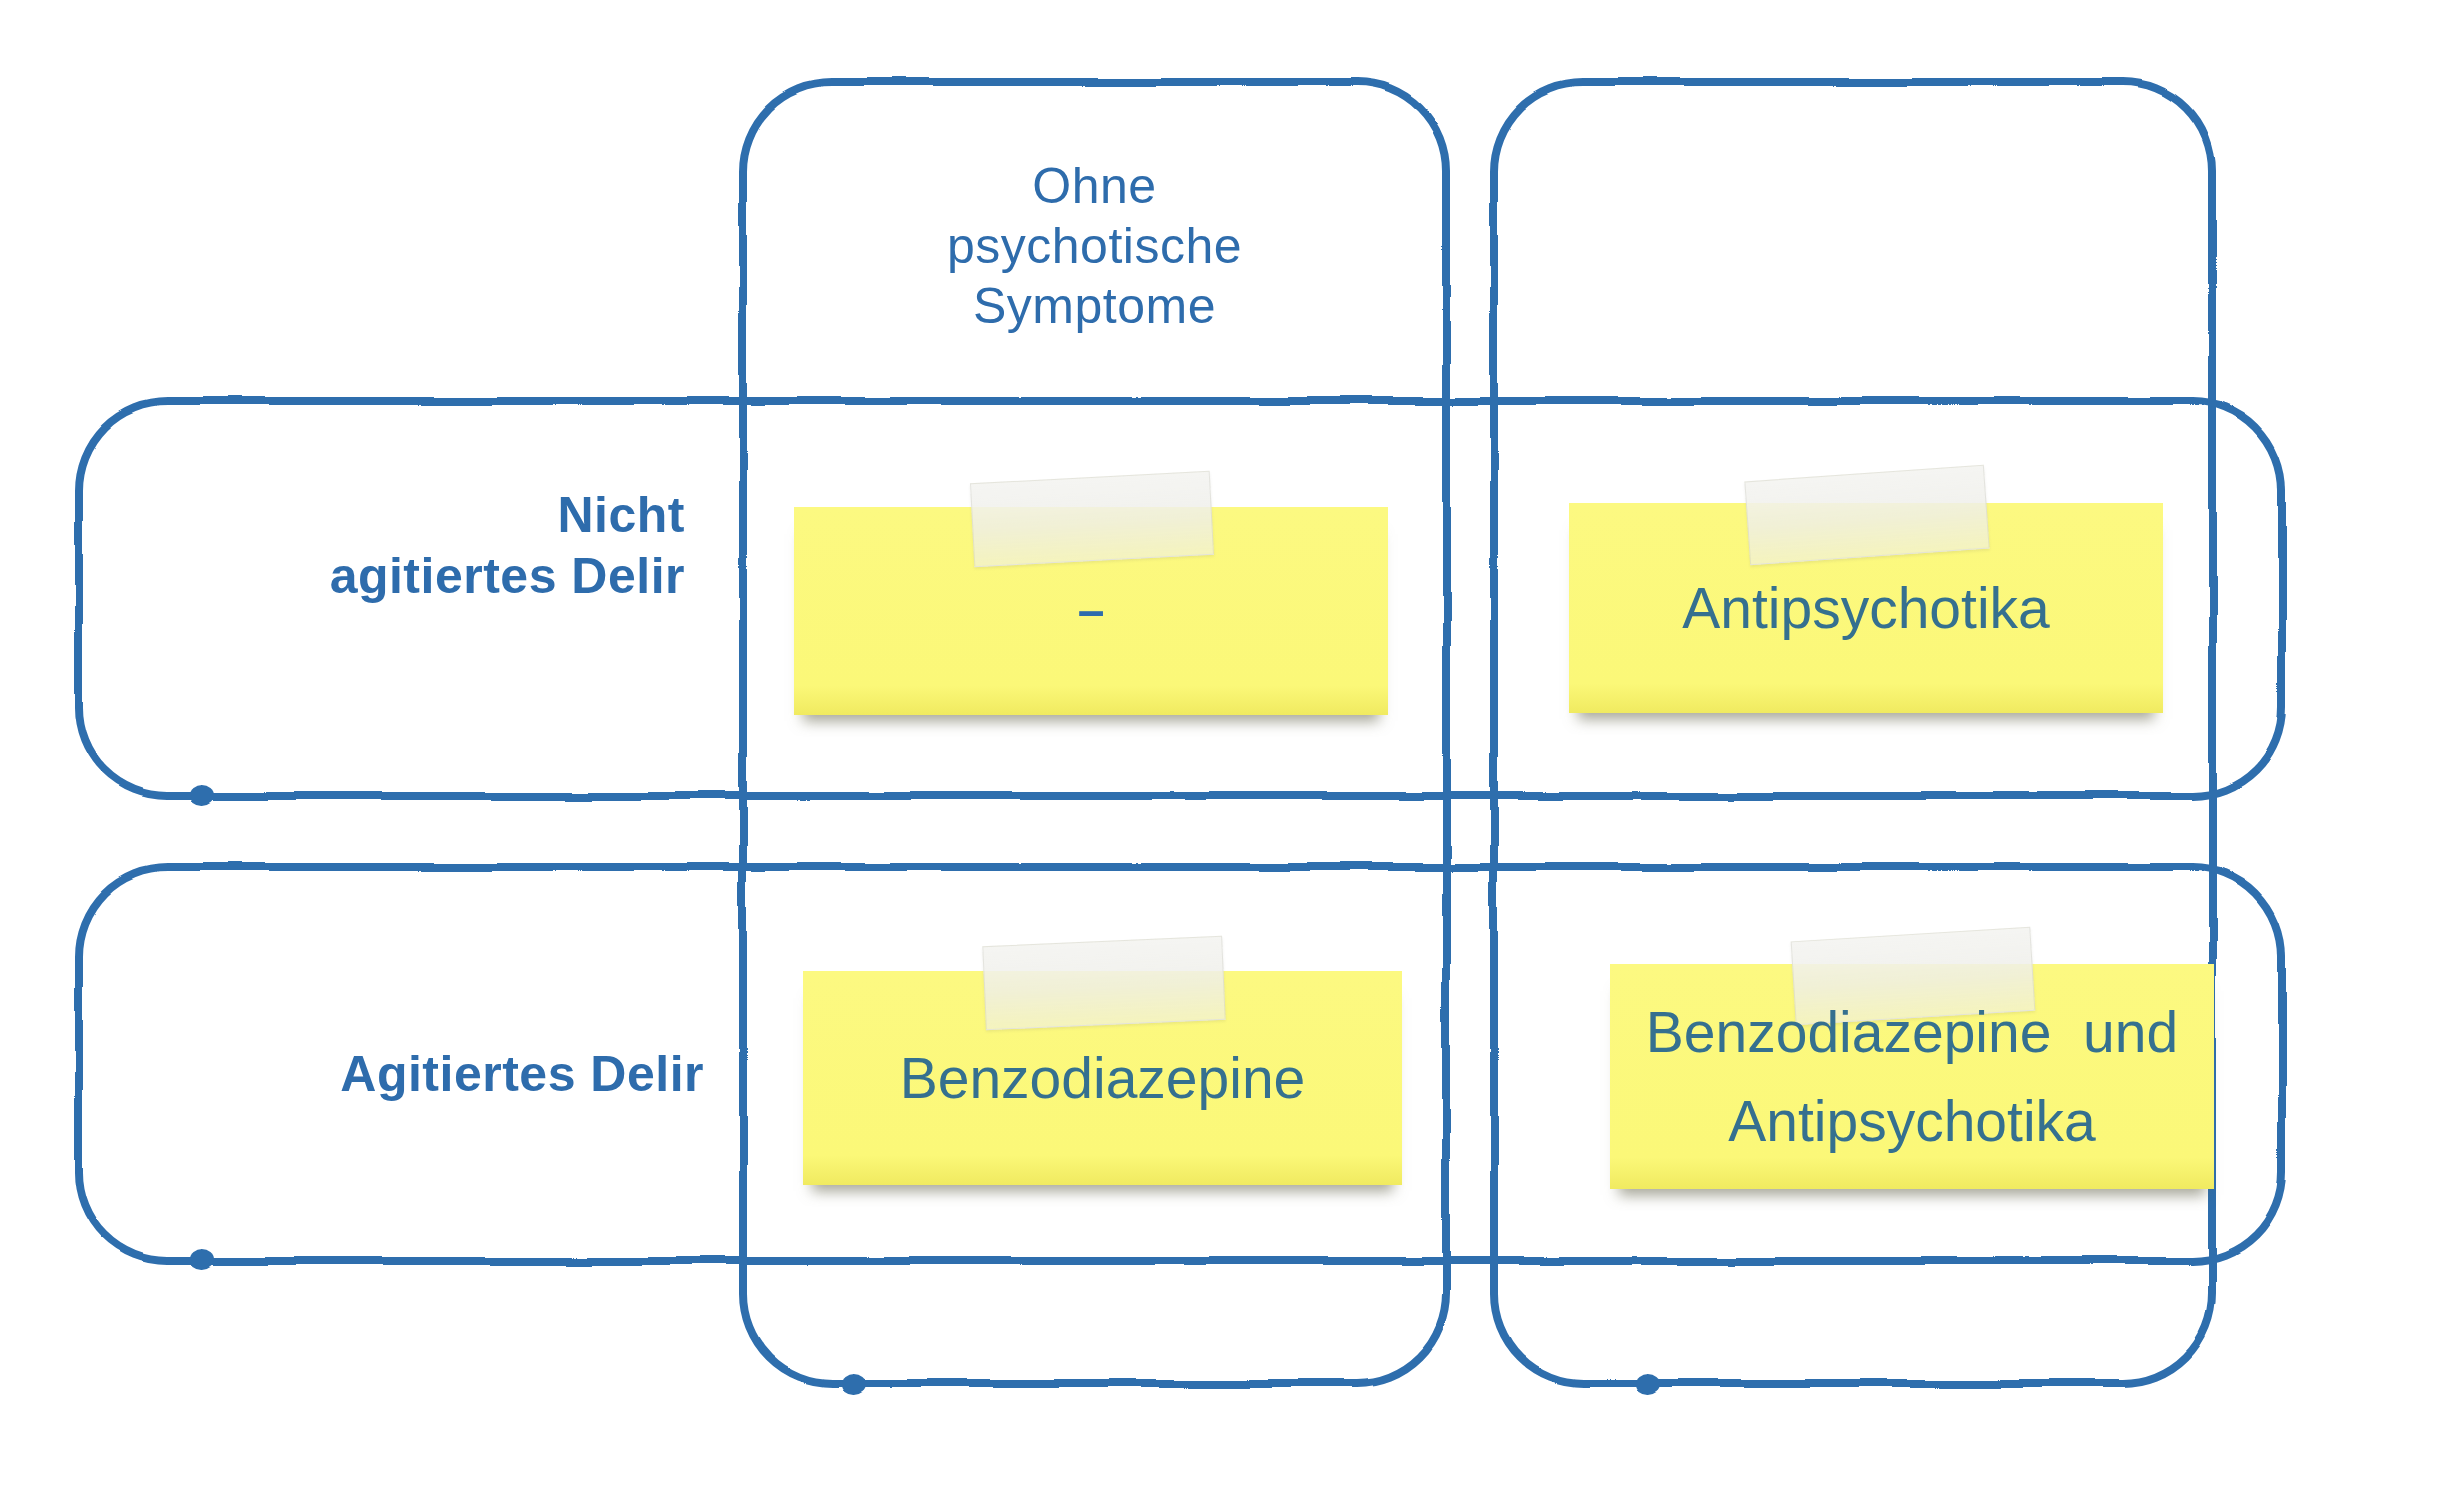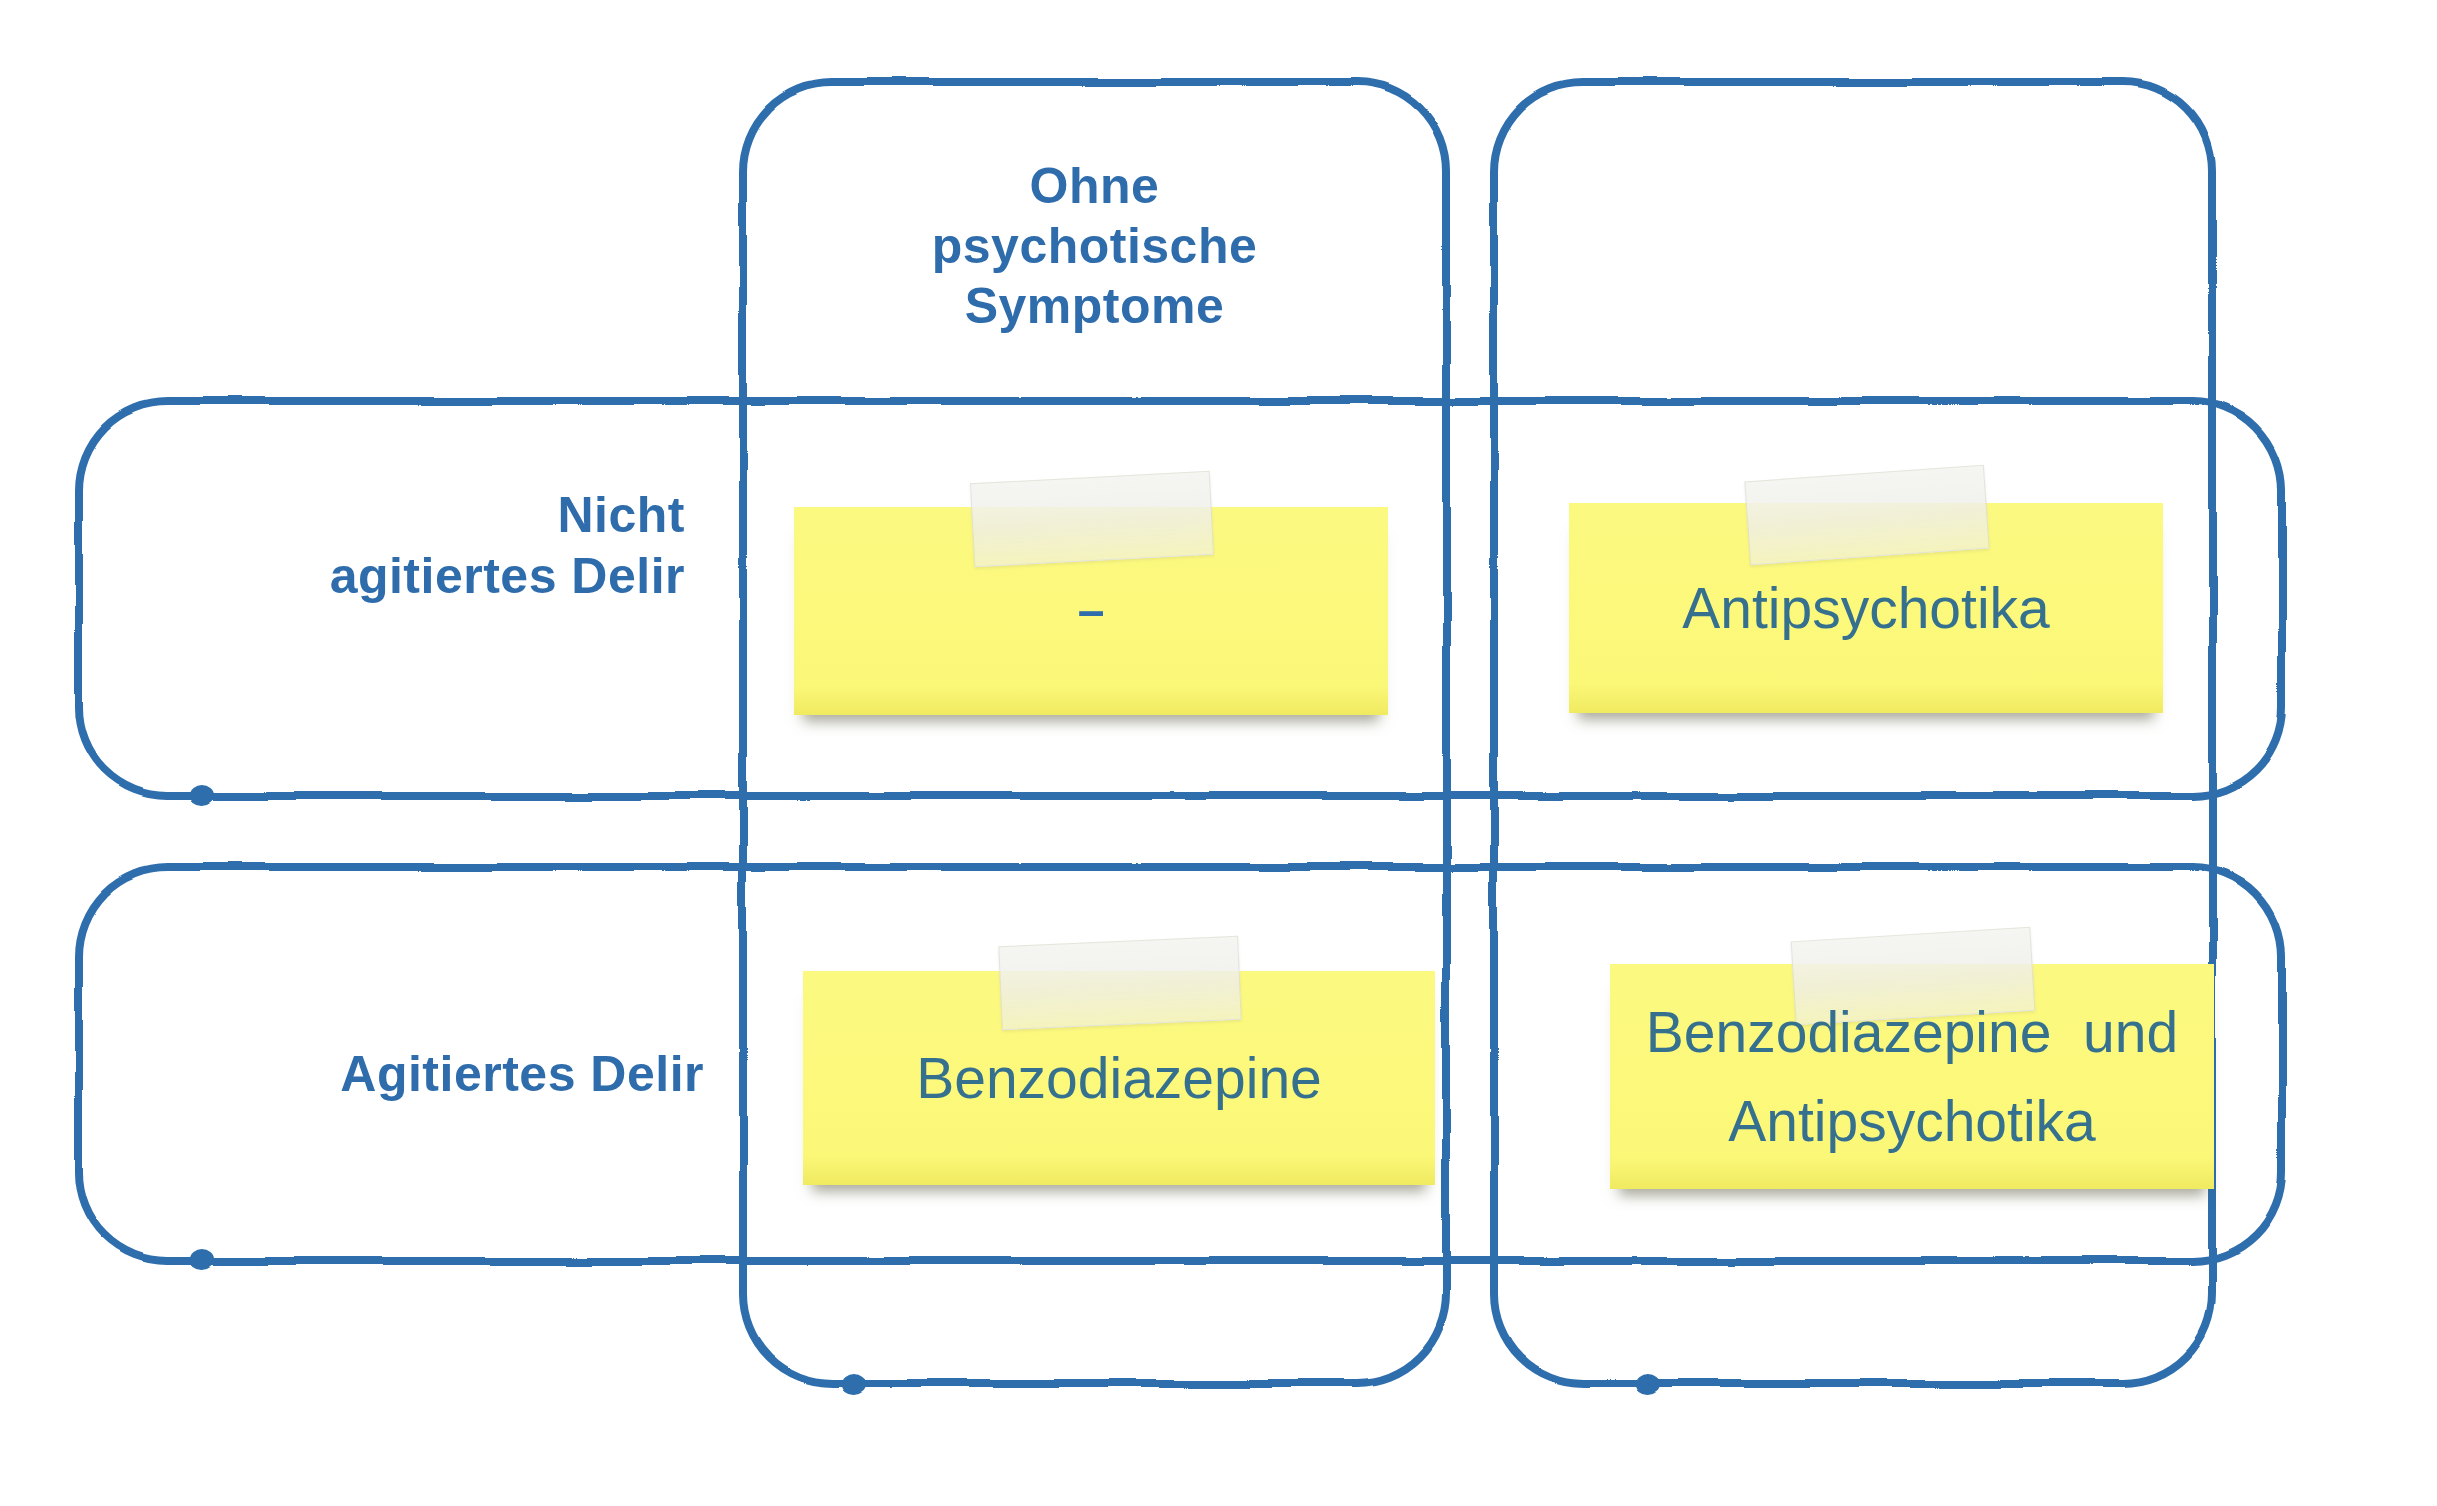--- a/index.html
+++ b/index.html
@@ -43,21 +43,21 @@
   .dot.d2 { left: 190px;  top: 1249px; }
   .dot.d3 { left: 842px;  top: 1374px; }
   .dot.d4 { left: 1636px; top: 1374px; }
 
   
   .col-header {
     position: absolute;
     top: 156px;
     color: #2e6cac;
     font-size: 50px;
-    font-weight: bold;
+    font-weight: normal;
     line-height: 1.2;
     text-align: center;
     white-space: pre-line;
     letter-spacing: 0.5px;
   }
   .col-header.c1 { left: 739px;  width: 711px; }
   .col-header.c2 { left: 1490px; width: 726px; }
 
   .row-header {
     position: absolute;
@@ -73,21 +73,21 @@
   .row-header.r2 { left: 111px; top: 1044px; width: 593px; }
 
   
   .note {
     position: absolute;
     background: linear-gradient(180deg, #fcf981 0%, #fbf878 86%, #f0ea60 100%);
     box-shadow: 0 16.7px 13px -9.3px rgba(95, 95, 70, 0.55);
   }
   .note.n1 { left: 794px;  top: 507px;  width: 594px; height: 208px; }
   .note.n2 { left: 1569px; top: 503px;  width: 594px; height: 210px; }
-  .note.n3 { left: 803px;  top: 971px; width: 599px; height: 214px; padding-left: 33px; }
+  .note.n3 { left: 803px;  top: 971px; width: 599px; height: 214px; }
   .note.n4 { left: 1571px; top: 964px; width: 604px; height: 225px; margin-left: 39px; }
 
   .note-text {
     position: absolute;
     left: 0; top: 0; right: 0; bottom: 0;
     display: flex;
     align-items: center;
     justify-content: center;
     color: #35708f;
     font-size: 57px;

